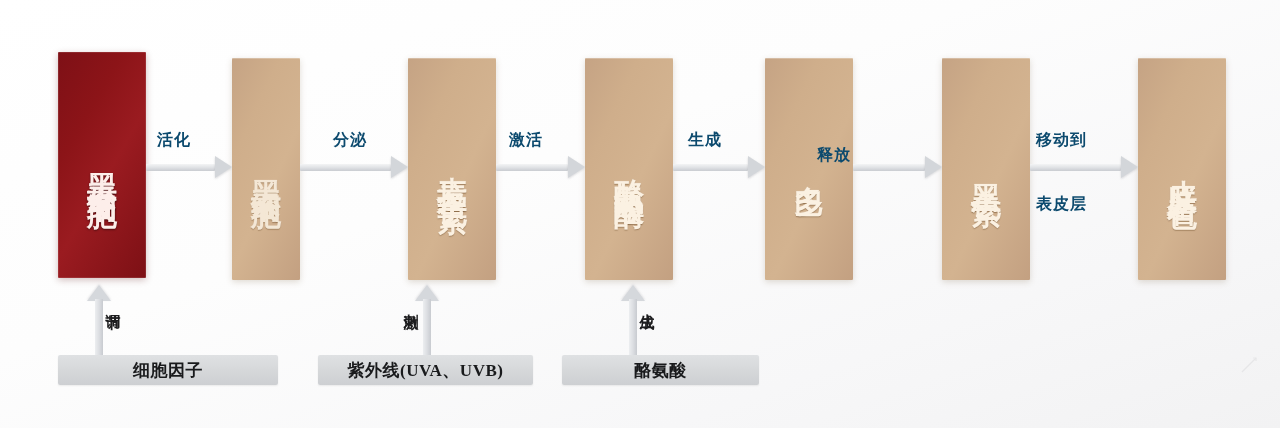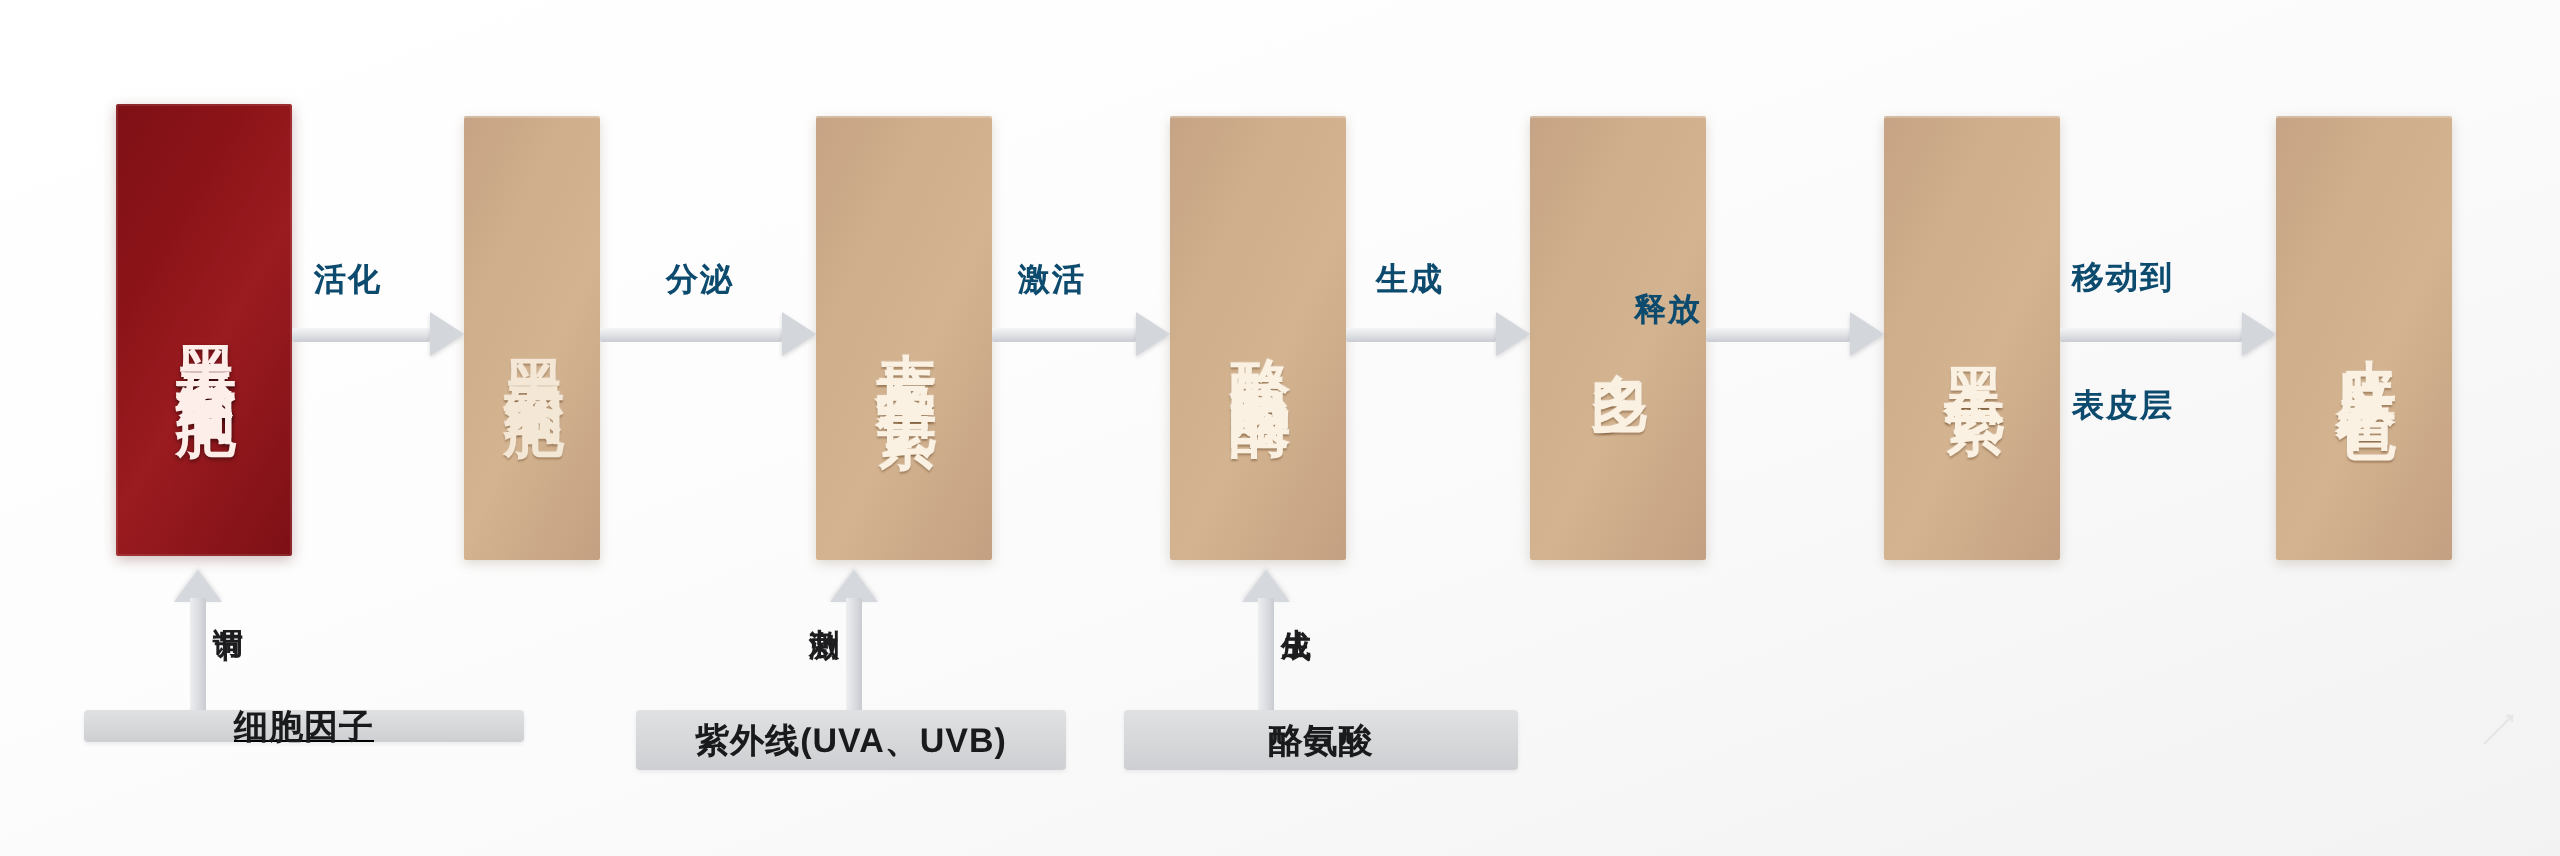--- a/index.html
+++ b/index.html
@@ -218,25 +218,25 @@
   <div class="shaft" style="height:56px;"></div>
 </div>
 <div class="v-label" style="left:404px; top:302px;">刺激</div>
 
 <div class="v-arrow" style="left:625px; top:285px; height:70px;">
   <div class="head"></div>
   <div class="shaft" style="height:56px;"></div>
 </div>
 <div class="v-label" style="left:640px; top:302px;">生成</div>
 
-<div class="input-box" style="left:42px; top:355px; width:220px; height:16px;text-decoration:underline;">
+<div class="input-box" style="left:58px; top:355px; width:220px; height:30px;">
   <span class="ib-label">细胞因子</span>
 </div>
 
-<div class="input-box" style="left:318px; top:355px; width:215px; height:30px;">
+<div class="input-box" style="left:318px; top:355px; width:215px; height:30px;font-family:Liberation Serif, serif;">
   <span class="ib-label">紫外线(UVA、UVB)</span>
 </div>
 
 <div class="input-box" style="left:562px; top:355px; width:197px; height:30px;">
   <span class="ib-label">酪氨酸</span>
 </div>
 
 <svg class="corner-mark" viewBox="0 0 18 18">
   <path d="M2 16 C6 12, 10 8, 16 2" stroke="#b9b9bb" stroke-width="1.2" fill="none"></path>
   <path d="M13 2 L16 2 L16 5" stroke="#b9b9bb" stroke-width="1.2" fill="none"></path>

